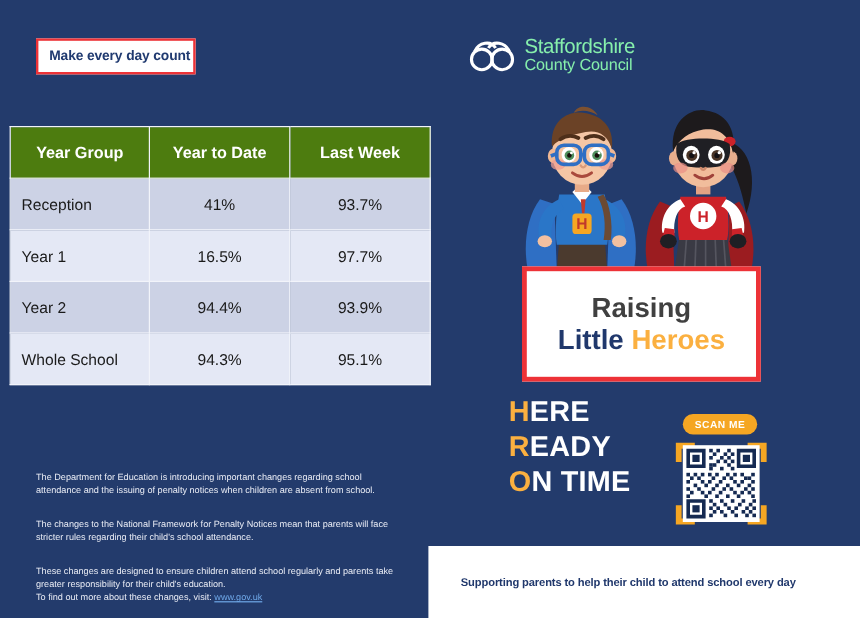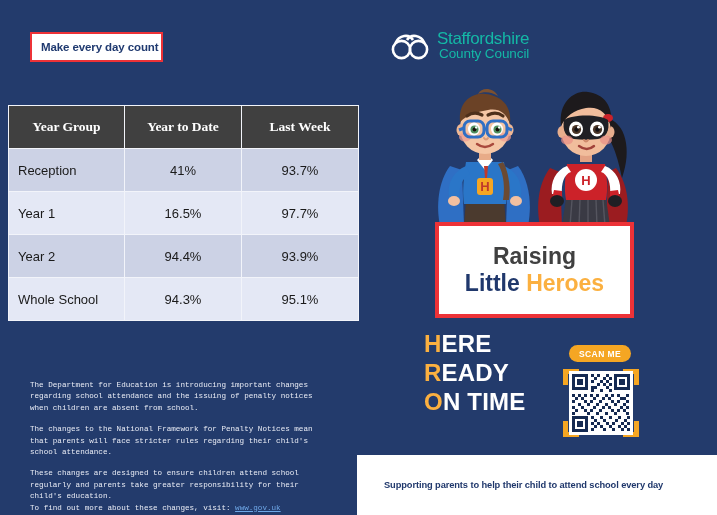--- a/index.html
+++ b/index.html
@@ -41,29 +41,28 @@
   
   #attendance-table {
     position: absolute;
     left: 8px;
     top: 105px;
     width: 350px;
     border-collapse: collapse;
     table-layout: fixed;
   }
   #attendance-table th {
-    background: #404040;
+    background: #4d7c0f;
     color: #ffffff;
     font-size: 13.5px;
     font-weight: bold;
     height: 43px;
     text-align: center;
     border: 1px solid #f2f4fa;
     box-sizing: border-box;
-    font-family: Liberation Serif, serif;
   }
   #attendance-table td {
     font-size: 13px;
     color: #1a1a1a;
     height: 43px;
     border: 1px solid #f2f4fa;
     box-sizing: border-box;
     text-align: center;
     vertical-align: middle;
   }
@@ -81,41 +80,40 @@
   
   #info-copy {
     position: absolute;
     left: 30px;
     top: 376px;
     width: 300px;
     color: #e9ecf5;
     font-size: 7.6px;
     line-height: 11.4px;
   }
-  #info-copy p { margin: 4px 0 10px 0; font-family: Liberation Mono, monospace; }
+  #info-copy p { margin: 16px 0 10px 0; }
   #info-copy p:last-child { margin-bottom: 0; }
   #info-copy a {
     color: #6fa8e8;
     text-decoration: underline;
   }
 
   
   #council-logo {
     position: absolute;
     left: 389px;
     top: 30px;
     display: flex;
     align-items: center;
     gap: 6px;
   }
   #council-logo .knot { width: 42px; height: 30px; }
   #council-logo .wordmark {
-    color: #14b8a6;
+    color: #86efac;
     line-height: 1.02;
-    text-align: right;
   }
   #council-logo .wm-1 {
     font-size: 17px;
     letter-spacing: -0.3px;
     display: block;
   }
   #council-logo .wm-2 {
     font-size: 13.5px;
     letter-spacing: -0.1px;
     display: block;

